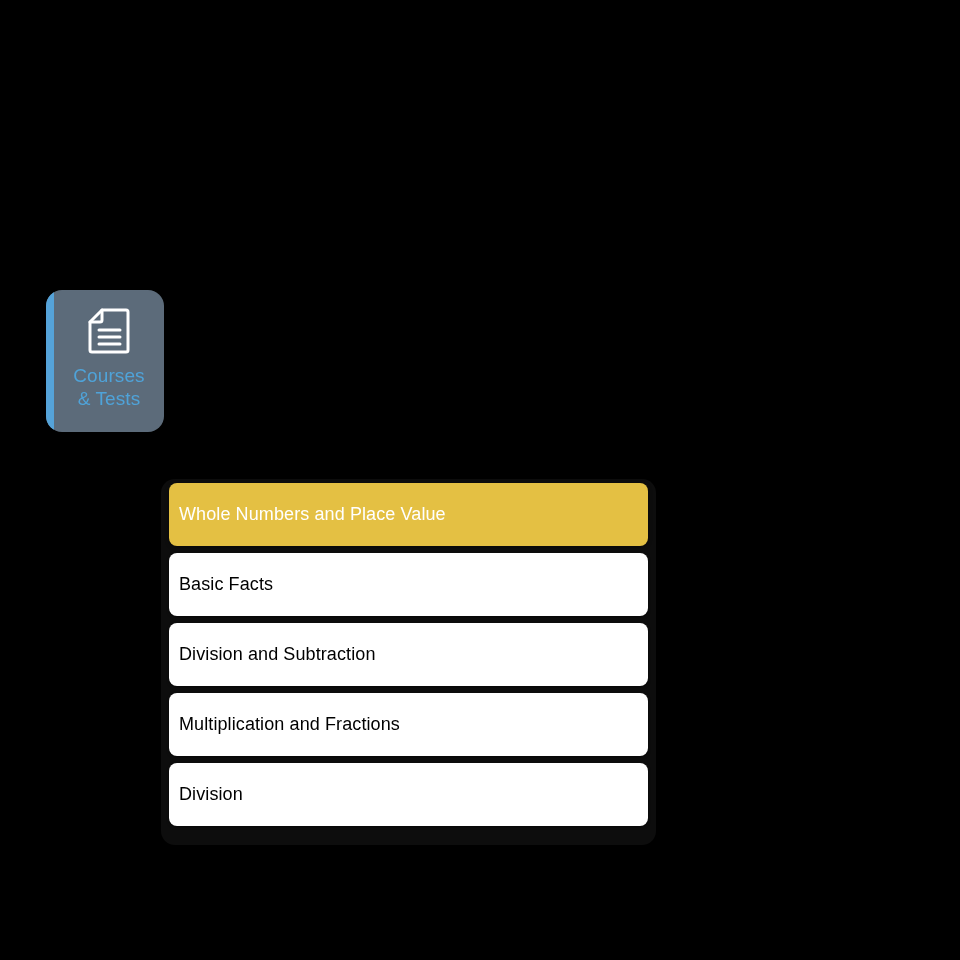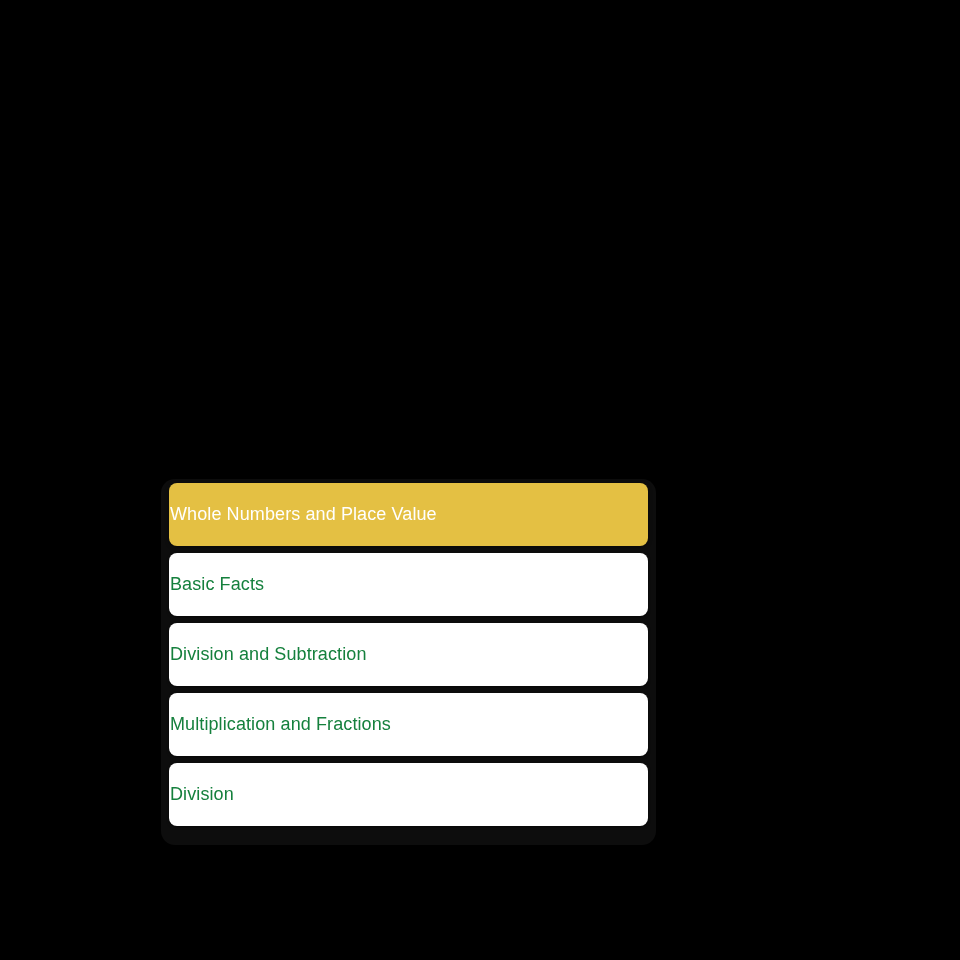--- a/index.html
+++ b/index.html
@@ -87,43 +87,59 @@
     flex-direction: column;
     gap: 7px;
   }
   .topic-item {
     position: relative;
     height: 63px;
     border-radius: 8px;
     background: #ffffff;
     display: flex;
     align-items: center;
-    padding-left: 1px;
+    padding-left: 10px;
     box-sizing: border-box;
     box-shadow: 0 1px 3px rgba(0,0,0,0.5);
   }
   .topic-item.selected {
     background: #e4c043;
     box-shadow: 0 1px 4px rgba(0,0,0,0.45);
   }
   .topic-label {
     font-size: 18px;
-    color: #15803d;
+    color: #000000;
     letter-spacing: 0.1px;
     font-weight: 400;
   }
   .topic-item.selected .topic-label {
     color: #ffffff;
   }
 </style>
 </head>
 <body>
 
 <div class="screen">
 
+  <div class="tile">
+    <div class="tile-accent"></div>
+    <div class="tile-inner">
+      <span class="doc-icon-wrap">
+        <svg class="doc-icon" viewBox="0 0 44 48" xmlns="http://www.w3.org/2000/svg" fill="none" stroke="#ffffff" stroke-width="3" stroke-linecap="round" stroke-linejoin="round">
+          <path d="M15 3 H39 a2 2 0 0 1 2 2 V43 a2 2 0 0 1 -2 2 H5 a2 2 0 0 1 -2 -2 V15 Z"></path>
+          <path d="M15 3 V13 a2 2 0 0 1 -2 2 H3"></path>
+          <line x1="12" y1="23" x2="33" y2="23"></line>
+          <line x1="12" y1="30" x2="33" y2="30"></line>
+          <line x1="12" y1="37" x2="33" y2="37"></line>
+        </svg>
+      </span>
+      <div class="tile-label">Courses
+&amp; Tests</div>
+    </div>
+  </div>
 
   <div class="list-panel">
     <div class="list-scroll">
 
       <div class="topic-item selected">
         <span class="topic-label">Whole Numbers and Place Value</span>
       </div>
 
       <div class="topic-item">
         <span class="topic-label">Basic Facts</span>

